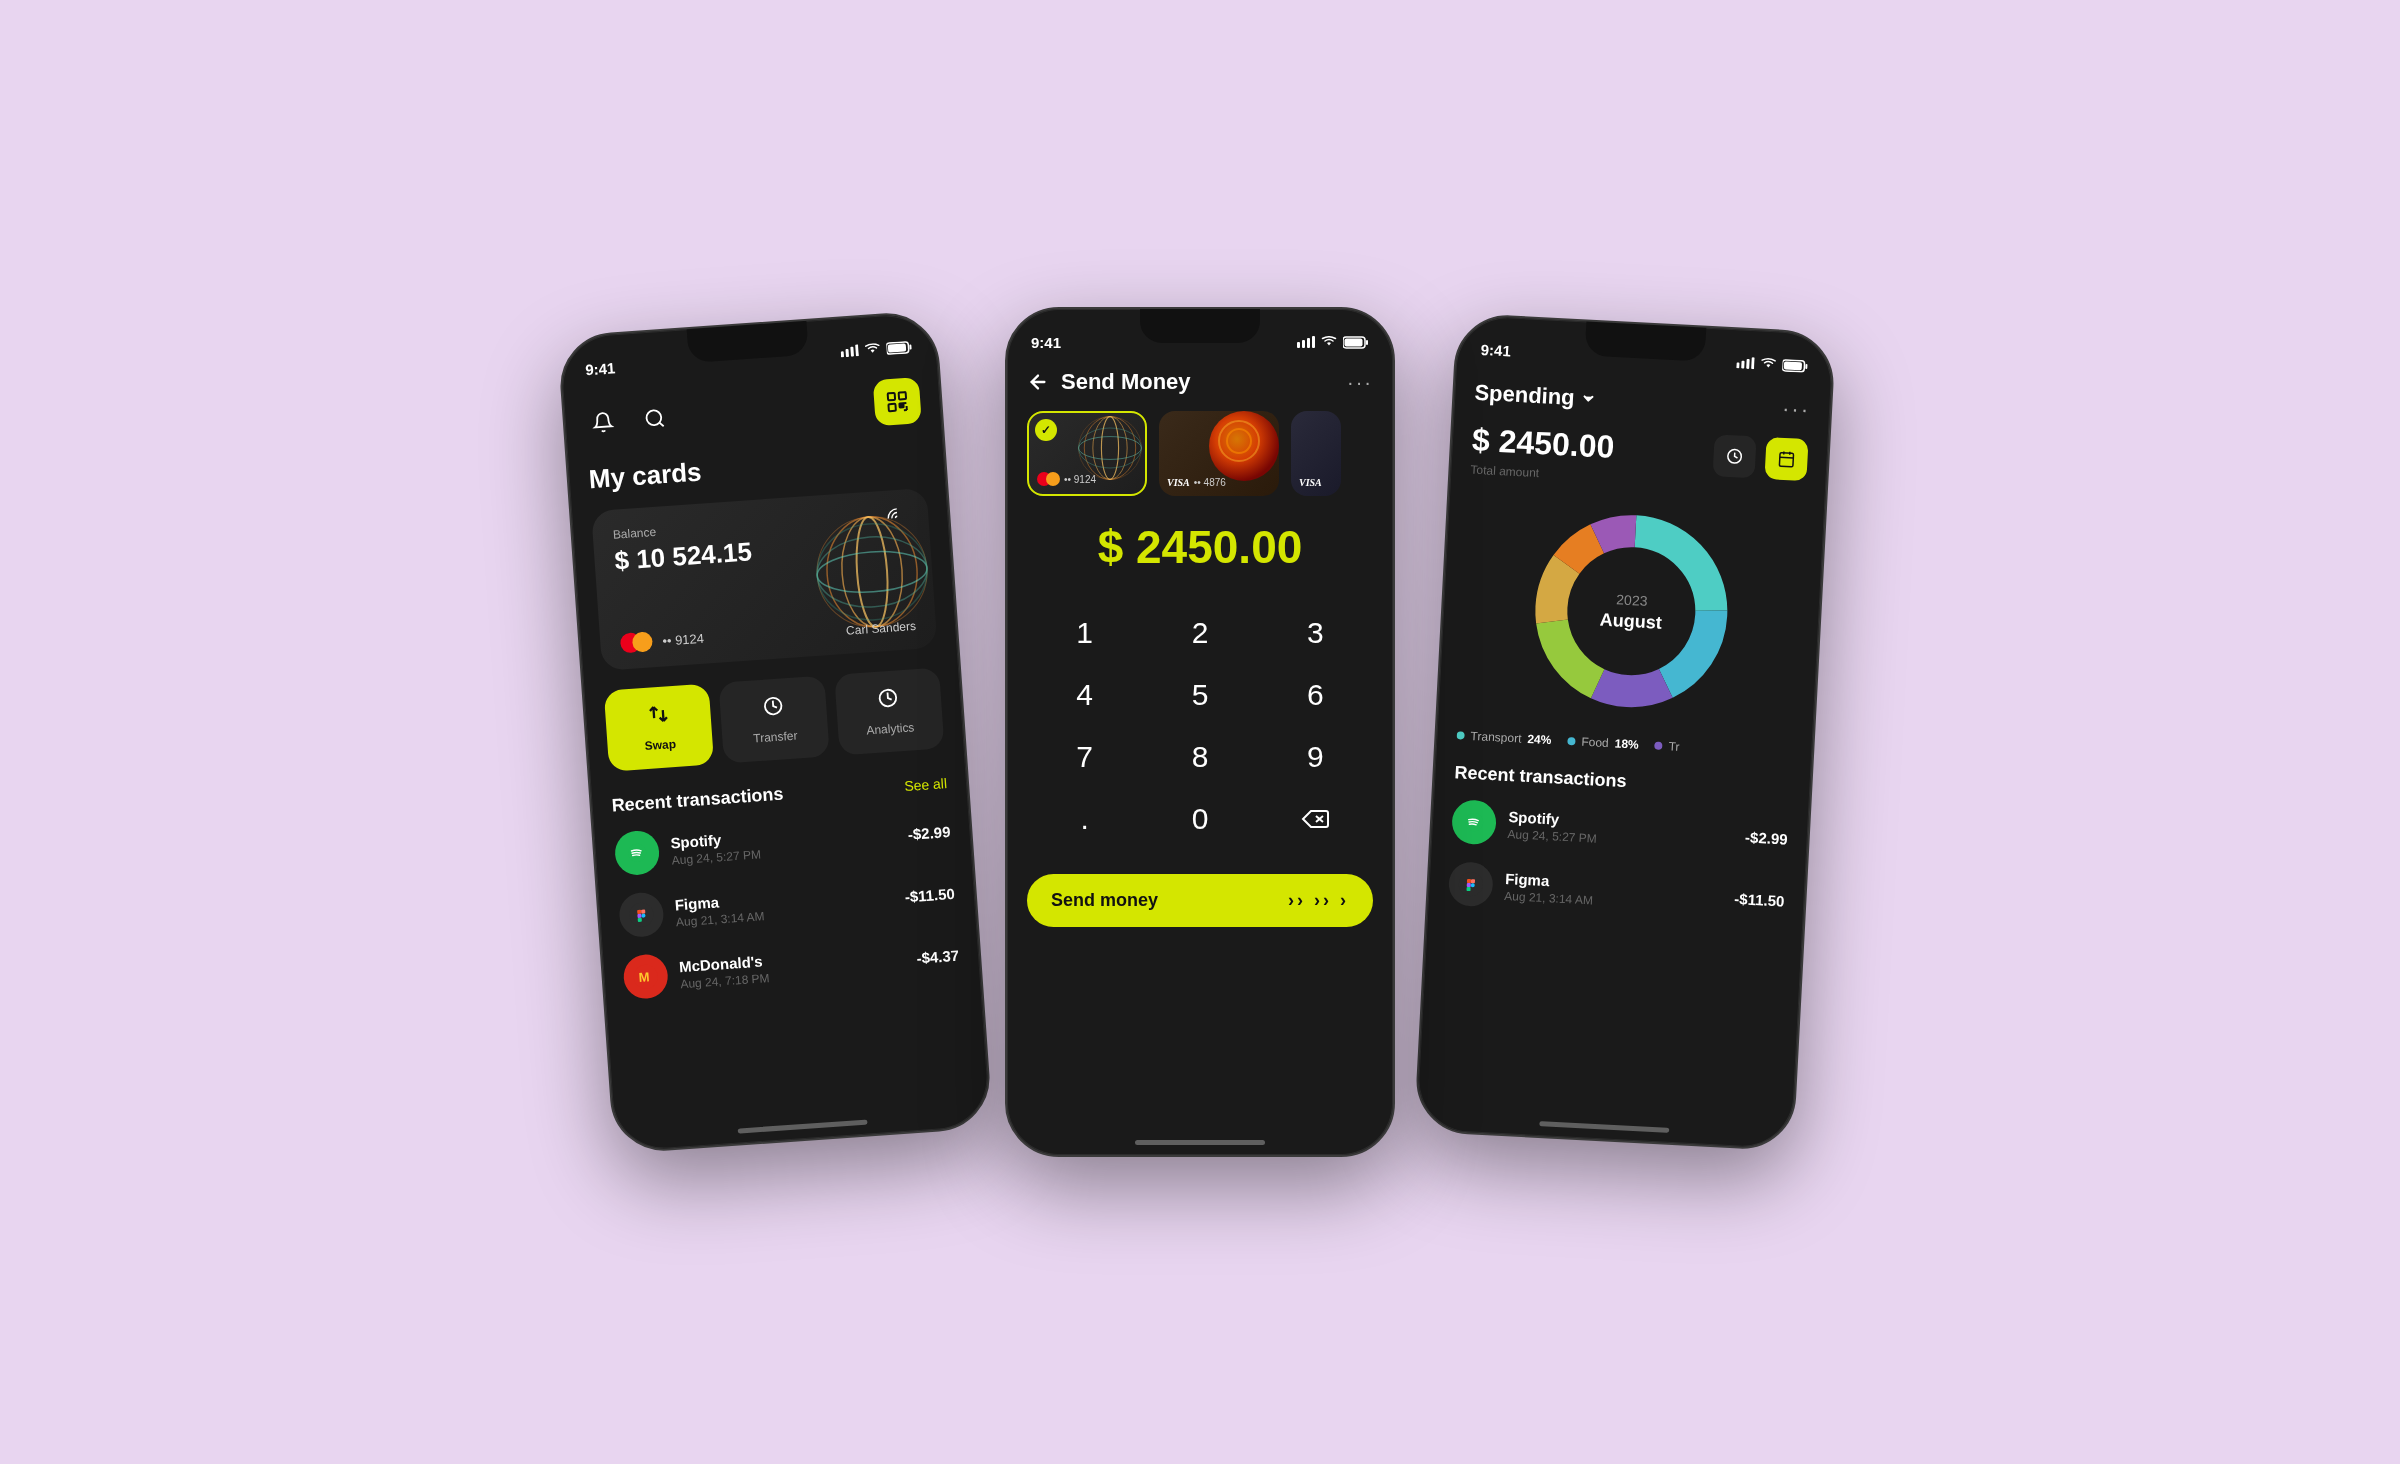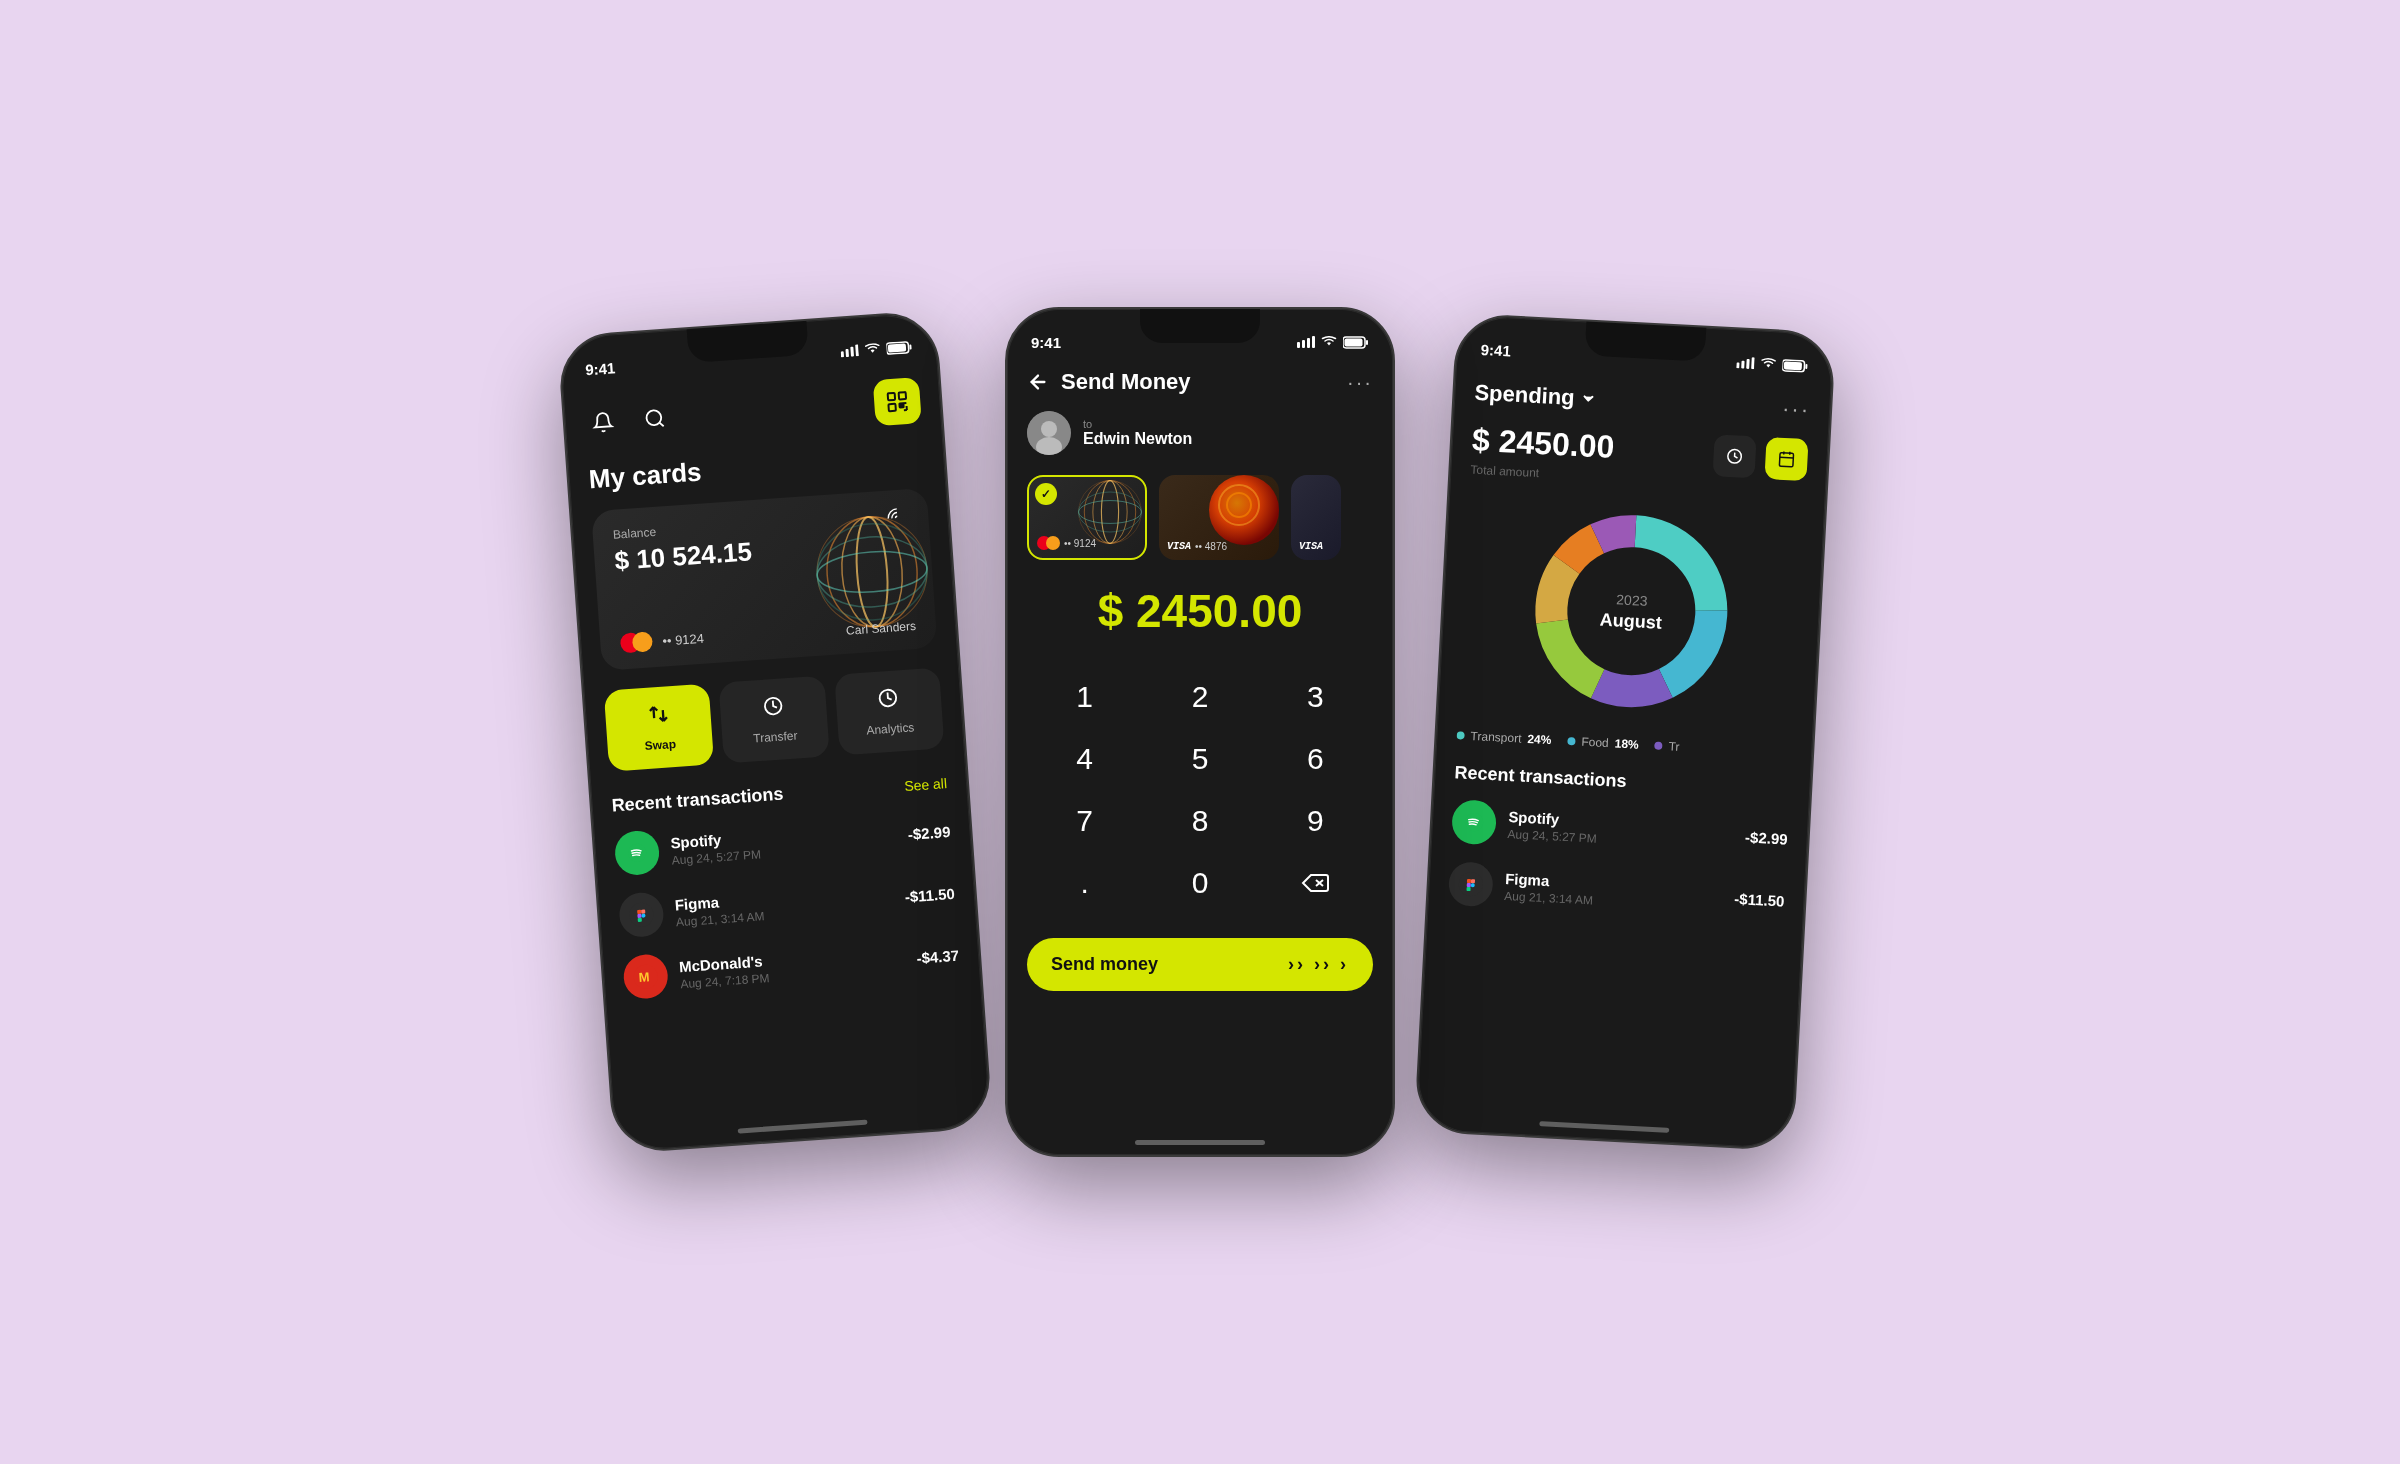--- a/index.html
+++ b/index.html
@@ -595,21 +595,21 @@
       background: #f79e1b;
       border-radius: 50%;
       margin-left: -8px;
     }
 
     .visa-text {
       color: white;
       font-style: italic;
       font-size: 14px;
       font-weight: 700;
-      font-family: Liberation Mono, monospace;
+      font-family: Liberation Serif, serif;
     }
 
     .nfc-icon {
       color: white;
       font-size: 18px;
       position: absolute;
       top: 18px;
       right: 20px;
     }
   </style>
@@ -834,33 +834,20 @@
           <div class="back-btn">
             <svg width="22" height="22" viewBox="0 0 24 24" fill="none" stroke="white" stroke-width="2.5" stroke-linecap="round">
               <path d="M19 12H5M12 5l-7 7 7 7"></path>
             </svg>
           </div>
           <span class="send-money-title">Send Money</span>
         </div>
         <span class="more-dots">···</span>
       </div>
 
-      <div class="recipient-row">
-        <div class="recipient-avatar">
-          <svg width="44" height="44" viewBox="0 0 44 44">
-            <circle cx="22" cy="22" r="22" fill="#888"></circle>
-            <circle cx="22" cy="18" r="8" fill="#bbb"></circle>
-            <ellipse cx="22" cy="36" rx="13" ry="10" fill="#bbb"></ellipse>
-          </svg>
-        </div>
-        <div>
-          <div class="recipient-label">to</div>
-          <div class="recipient-name">Edwin Newton</div>
-        </div>
-      </div>
 
       <div class="cards-row">
         <div class="mini-card selected">
           <div style="position:absolute;right:-5px;top:-5px;width:80px;height:80px;overflow:hidden;">
             <svg width="80" height="80" viewBox="0 0 140 140">
               <ellipse cx="70" cy="70" rx="55" ry="55" fill="none" stroke="rgba(255,150,50,0.3)" stroke-width="1"></ellipse>
               <ellipse cx="70" cy="70" rx="45" ry="55" fill="none" stroke="rgba(255,150,50,0.5)" stroke-width="1.5"></ellipse>
               <ellipse cx="70" cy="70" rx="30" ry="55" fill="none" stroke="rgba(255,180,80,0.6)" stroke-width="1.5"></ellipse>
               <ellipse cx="70" cy="70" rx="15" ry="55" fill="none" stroke="rgba(255,200,100,0.7)" stroke-width="2"></ellipse>
               <ellipse cx="70" cy="70" rx="55" ry="20" fill="none" stroke="rgba(100,220,200,0.5)" stroke-width="1.5"></ellipse>

